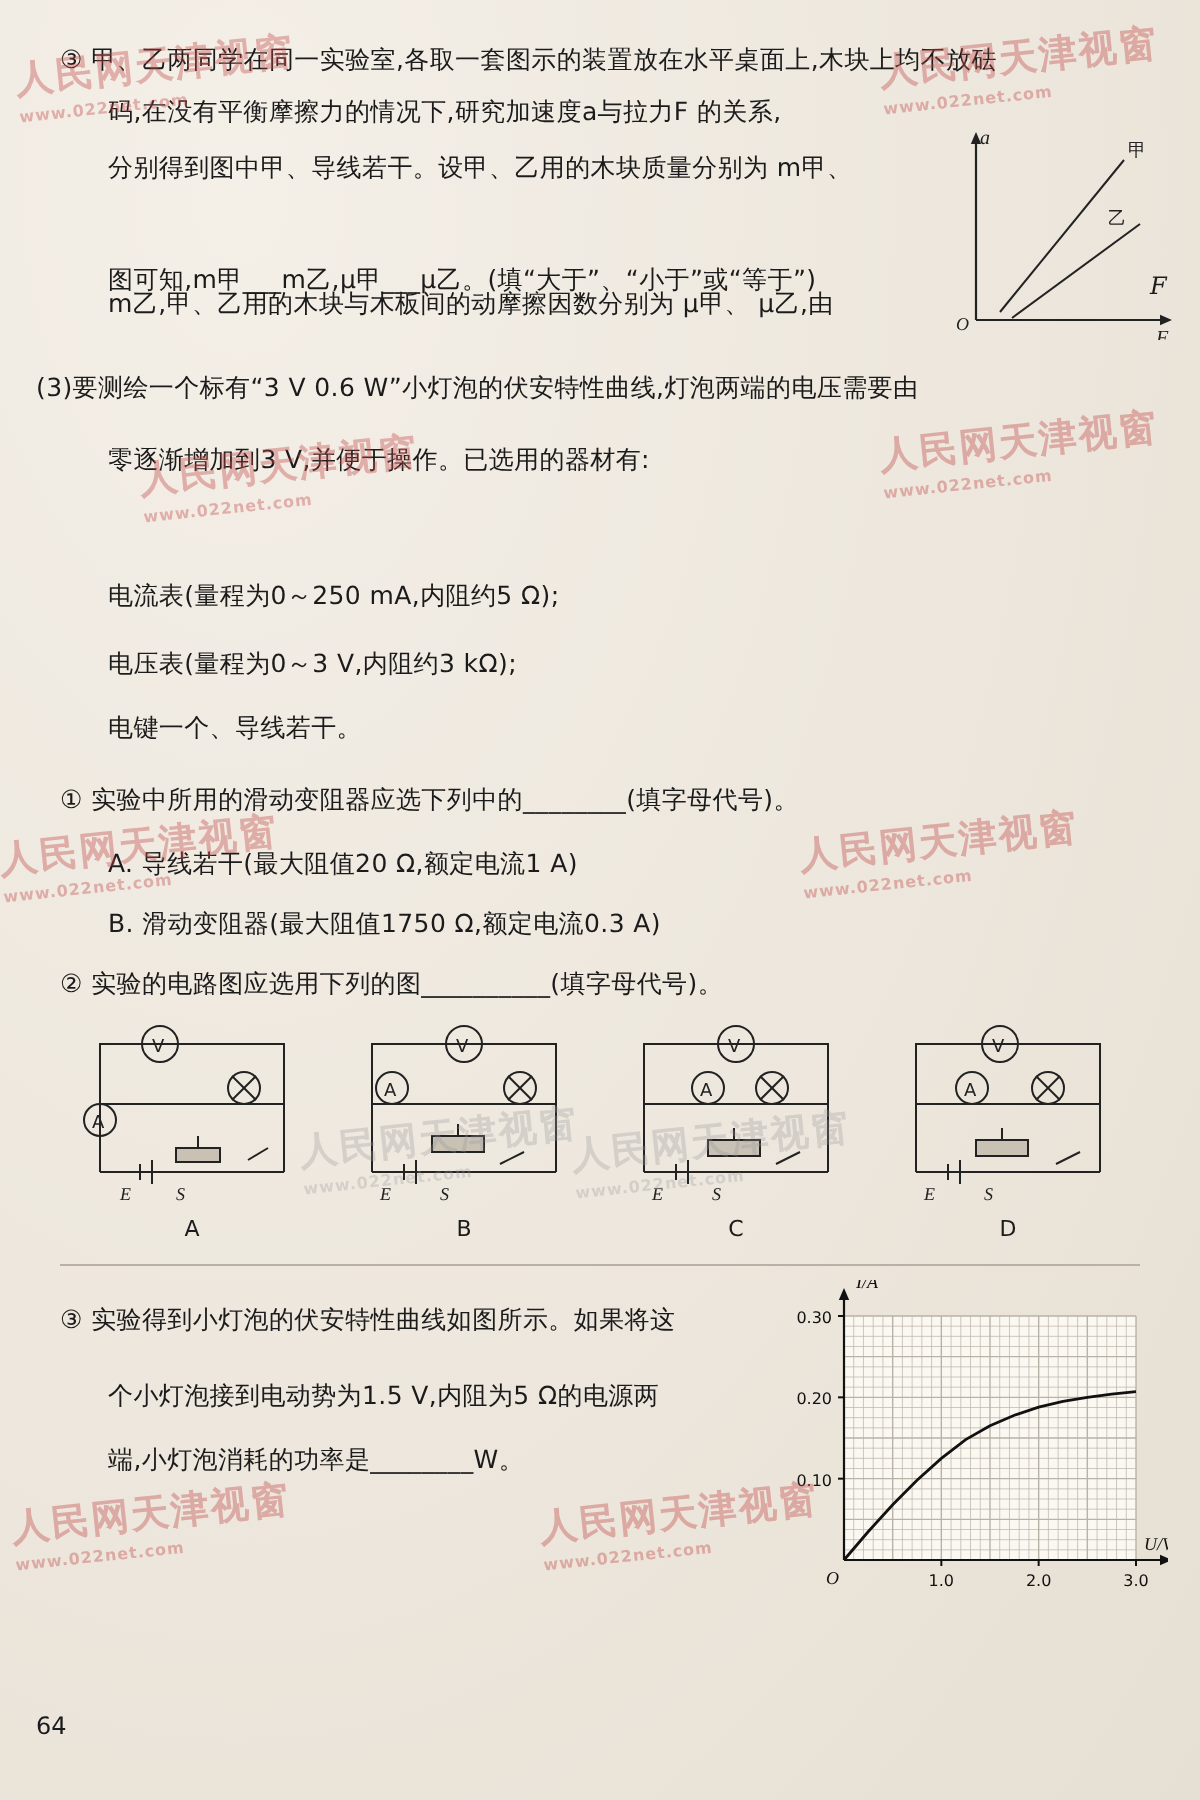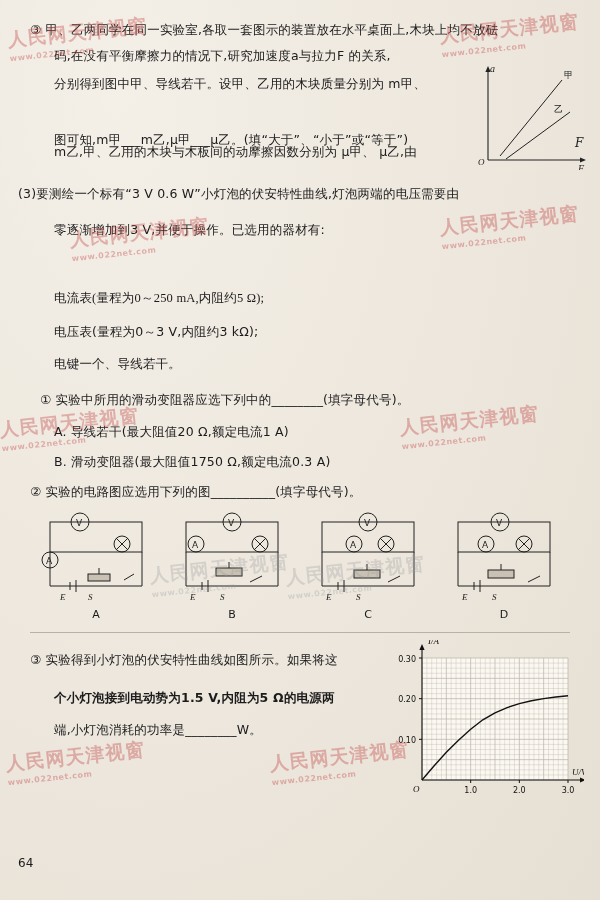--- a/index.html
+++ b/index.html
@@ -82,25 +82,25 @@
         <text x="94" y="18" font-size="9" fill="#222">甲</text>
         <text x="84" y="52" font-size="9" fill="#222">乙</text>
         <text x="108" y="112" font-size="10" font-style="italic" font-family="serif" fill="#222">F</text>
         <text x="8" y="105" font-size="9" font-style="italic" font-family="serif" fill="#222">O</text>
       </svg>
     </div>
     <div class="line ital" style="left:575px;top:135px;font-size:12px;">F</div>
 
     <div class="line" style="left:18px;top:186px;">(3)要测绘一个标有“3 V  0.6 W”小灯泡的伏安特性曲线,灯泡两端的电压需要由</div>
     <div class="line" style="left:54px;top:222px;">零逐渐增加到3 V,并便于操作。已选用的器材有:</div>
-    <div class="line" style="left:54px;top:290px;font-family:Liberation Serif, serif;">电流表(量程为0～250 mA,内阻约5 Ω);</div>
+    <div class="line" style="left:54px;top:290px;">电流表(量程为0～250 mA,内阻约5 Ω);</div>
     <div class="line" style="left:54px;top:324px;">电压表(量程为0～3 V,内阻约3 kΩ);</div>
     <div class="line" style="left:54px;top:356px;">电键一个、导线若干。</div>
 
-    <div class="line" style="left:30px;top:392px;margin-left:10px;">① 实验中所用的滑动变阻器应选下列中的________(填字母代号)。</div>
+    <div class="line" style="left:30px;top:392px;">① 实验中所用的滑动变阻器应选下列中的________(填字母代号)。</div>
     <div class="line" style="left:54px;top:424px;">A. 导线若干(最大阻值20 Ω,额定电流1 A)</div>
     <div class="line" style="left:54px;top:454px;">B. 滑动变阻器(最大阻值1750 Ω,额定电流0.3 A)</div>
     <div class="line" style="left:30px;top:484px;">② 实验的电路图应选用下列的图__________(填字母代号)。</div>
 
     <div class="circuits">
 
       <div class="circ" style="left:0px;top:0px;">
         <svg width="120" height="98" viewBox="0 0 120 98">
           <g stroke="#222" stroke-width="1" fill="none">
             <rect x="14" y="14" width="92" height="30"></rect>
@@ -201,21 +201,21 @@
           <text x="18" y="92" font-size="9" font-style="italic" font-family="serif" fill="#222">E</text>
           <text x="48" y="92" font-size="9" font-style="italic" font-family="serif" fill="#222">S</text>
         </svg>
       </div>
       <div class="clabel" style="left:408px;">D</div>
     </div>
 
     <div class="hr" style="top:632px;"></div>
 
     <div class="line" style="left:30px;top:652px;">③ 实验得到小灯泡的伏安特性曲线如图所示。如果将这</div>
-    <div class="line" style="left:54px;top:690px;font-weight:bold;">个小灯泡接到电动势为1.5 V,内阻为5 Ω的电源两</div>
+    <div class="line" style="left:54px;top:690px;">个小灯泡接到电动势为1.5 V,内阻为5 Ω的电源两</div>
     <div class="line" style="left:54px;top:722px;">端,小灯泡消耗的功率是________W。</div>
 
     <div class="graph">
       <svg id="ivchart" width="206" height="172" viewBox="0 0 206 172">
           <rect x="44" y="18" width="146" height="122" fill="#fbf8f2" stroke="none"></rect>
           <line x1="44" y1="18" x2="44" y2="140" stroke="#b9b2a6" stroke-width="0.7"></line>
           <line x1="48.86666666666667" y1="18" x2="48.86666666666667" y2="140" stroke="#b9b2a6" stroke-width="0.35"></line>
           <line x1="53.733333333333334" y1="18" x2="53.733333333333334" y2="140" stroke="#b9b2a6" stroke-width="0.35"></line>
           <line x1="58.6" y1="18" x2="58.6" y2="140" stroke="#b9b2a6" stroke-width="0.35"></line>
           <line x1="63.46666666666667" y1="18" x2="63.46666666666667" y2="140" stroke="#b9b2a6" stroke-width="0.35"></line>

